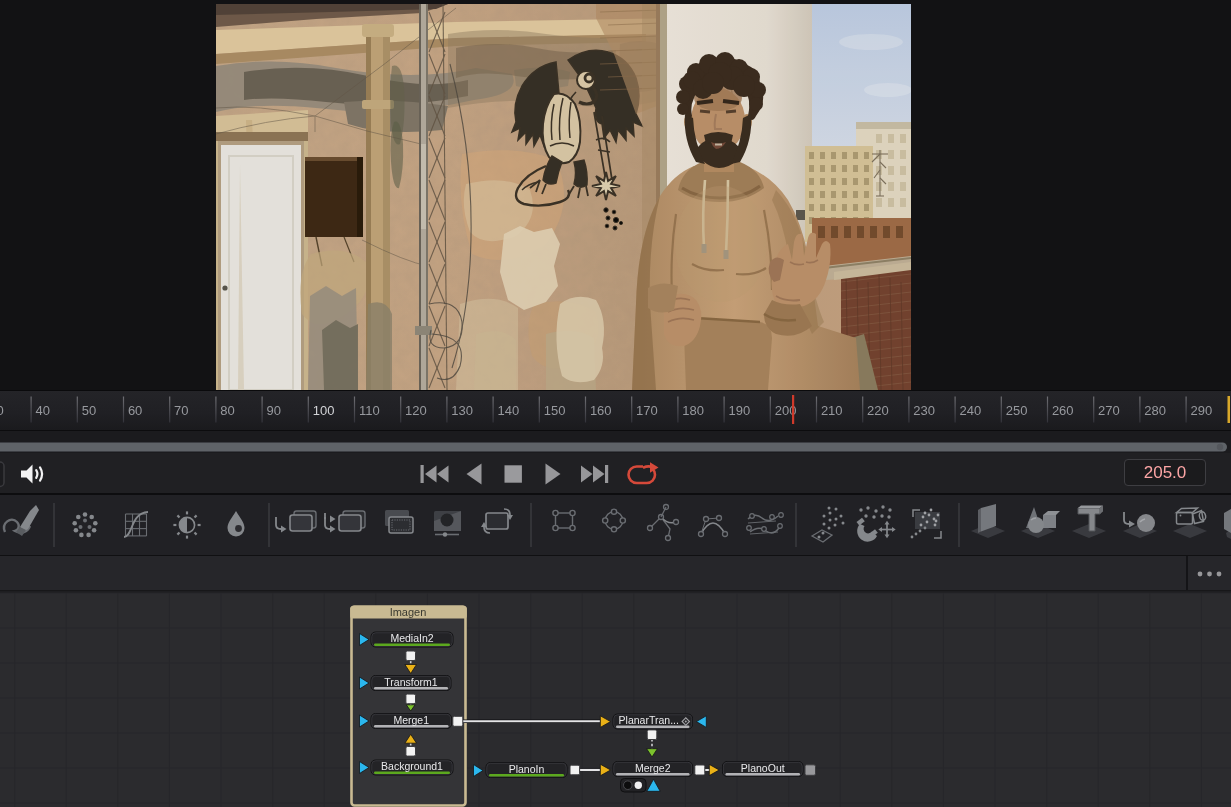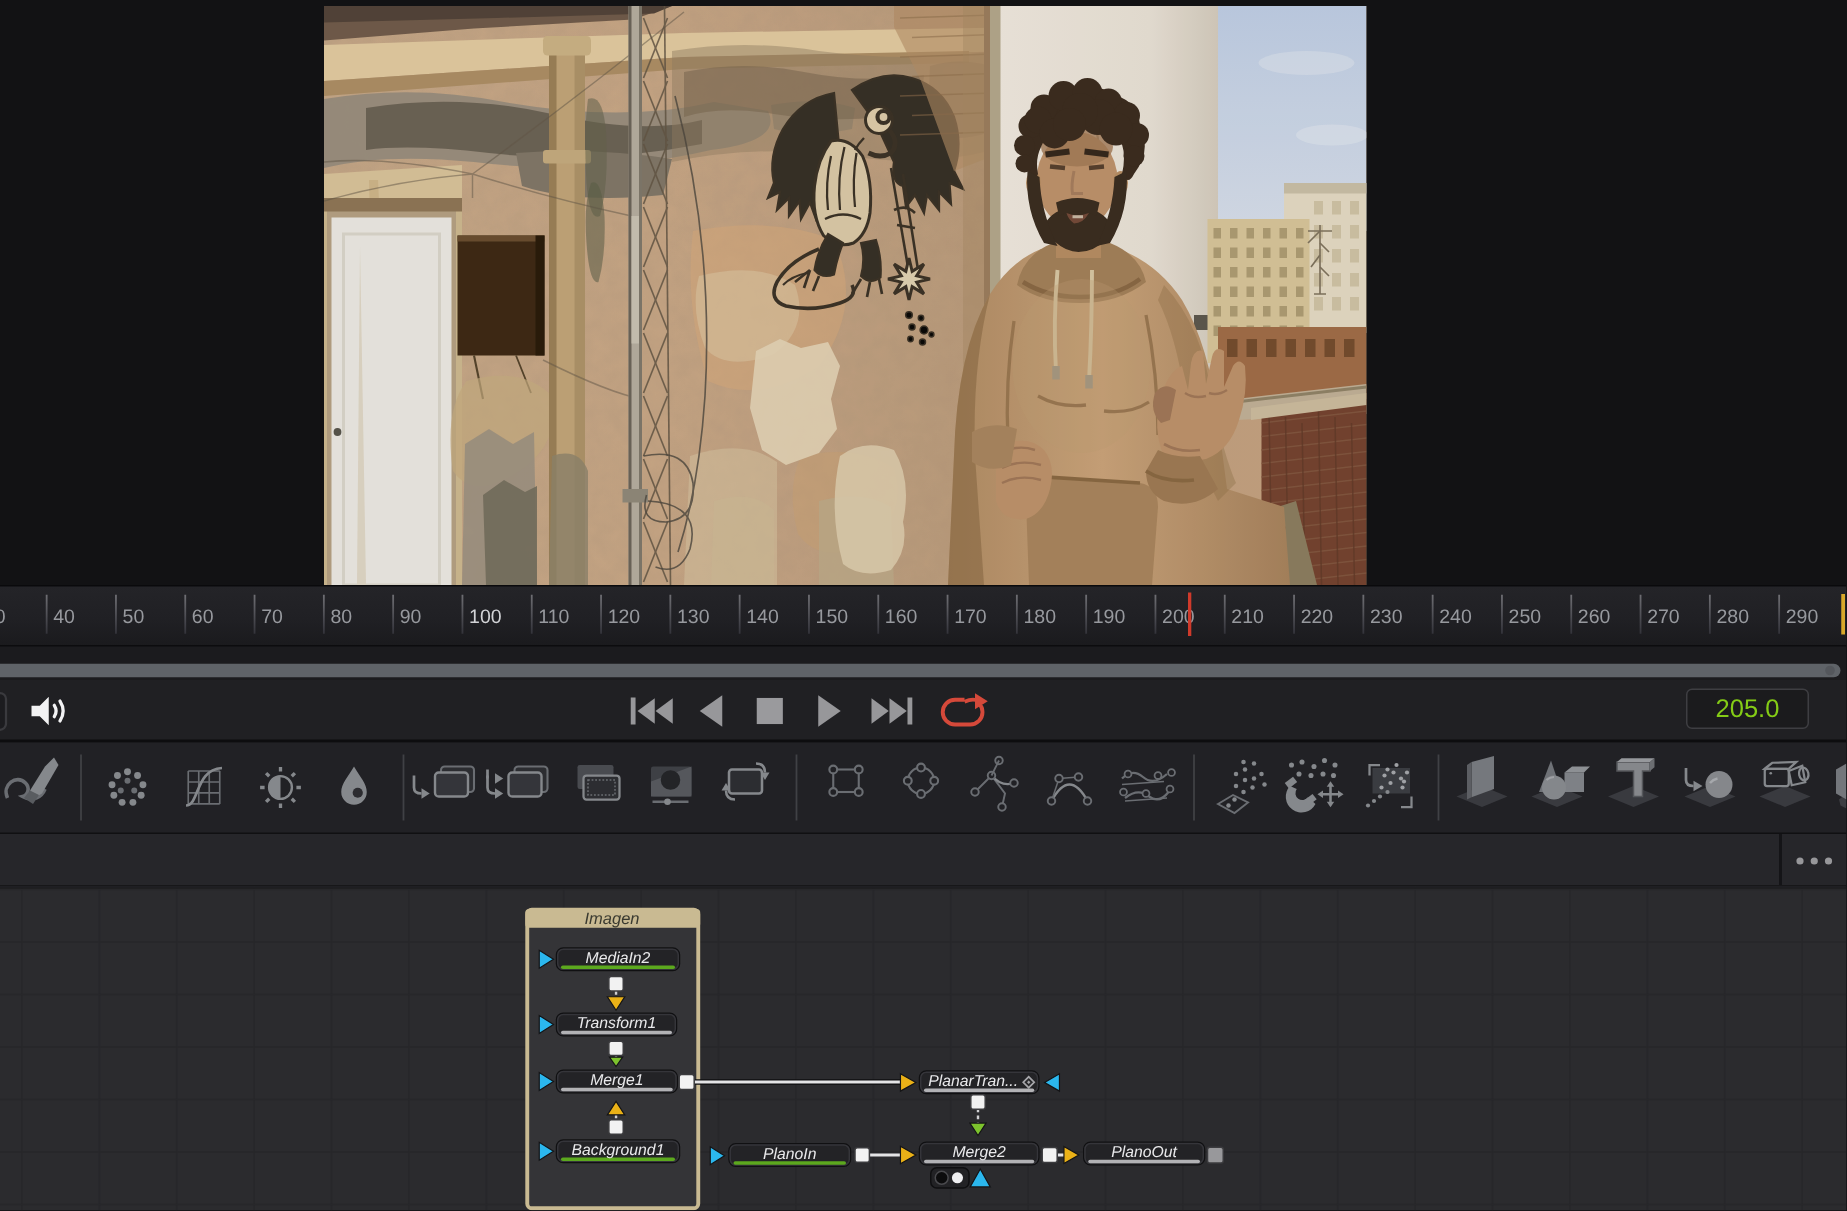--- a/index.html
+++ b/index.html
@@ -6,24 +6,24 @@
     font-family:"Liberation Sans",sans-serif;}
   .abs{position:absolute;}
   #root{position:relative;width:1231px;height:807px;}
   #viewer{left:0;top:0;width:1231px;height:390px;background:#121214;}
   #photo{left:216px;top:4px;width:695px;height:386px;}
   #ruler{left:0;top:390px;width:1231px;height:40px;background:#1d1d20;border-top:1px solid #0a0a0c;}
   #scrollzone{left:0;top:430px;width:1231px;height:23px;background:#1b1b1e;border-top:1px solid #0c0c0e;box-sizing:border-box;}
   #transport{left:0;top:453px;width:1231px;height:40px;background:#202023;border-bottom:2px solid #0d0d0f;}
   #toolbar{left:0;top:495px;width:1231px;height:60px;background:#212125;border-bottom:1px solid #101012;}
   #strip{left:0;top:556px;width:1231px;height:34px;background:#26262a;border-bottom:1px solid #171719;}
-  #nodearea{left:0;top:591px;width:1231px;height:216px;background:#2b2b2e;font-style:italic;}
+  #nodearea{left:0;top:591px;width:1231px;height:216px;background:#2b2b2e;}
   svg{display:block;}
   #framebox{left:1124px;top:459px;width:80px;height:25px;background:#1b1b1d;border:1.5px solid #3e3e42;
-    border-radius:4px;color:#84cc16;font-size:17px;text-align:center;line-height:25px;}
+    border-radius:4px;color:#fca5a5;font-size:17px;text-align:center;line-height:25px;}
 </style>
 </head>
 <body>
 <div id="root">
   <div class="abs" id="viewer">
     <svg class="abs" id="photo" viewBox="0 0 695 386" width="695" height="386">
         <defs>
 <linearGradient id="wall" x1="0" y1="0" x2="1" y2="0">
  <stop offset="0" stop-color="#c6a787"></stop>
             <stop offset="0.33" stop-color="#c8a685"></stop>

